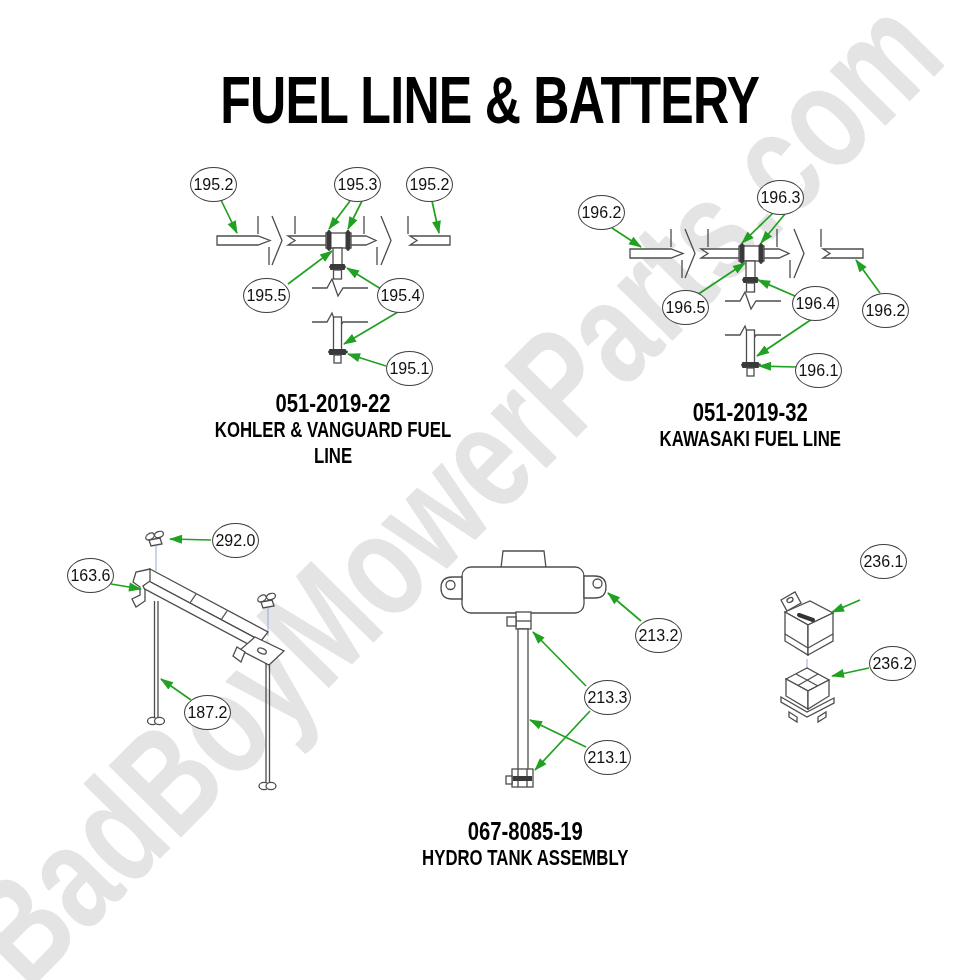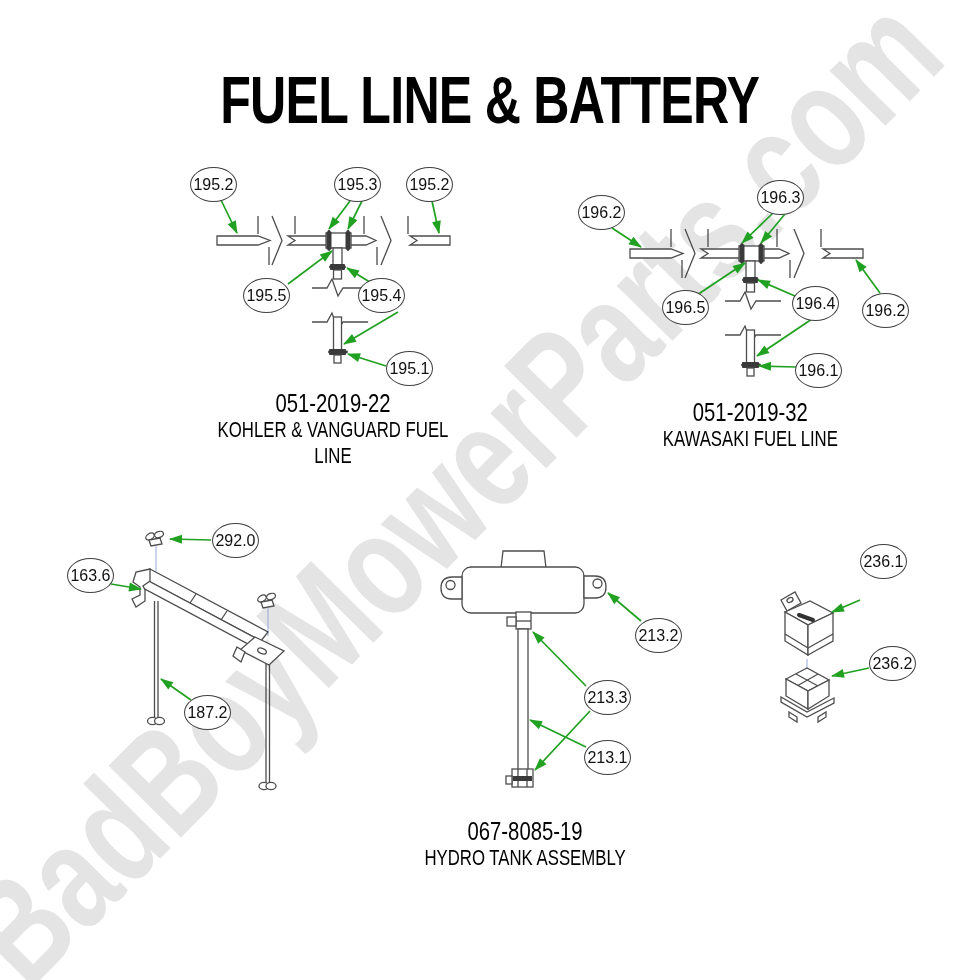--- a/index.html
+++ b/index.html
@@ -16,21 +16,21 @@
     position:absolute;left:0;right:0;top:62px;margin:0;text-align:center;
     font-size:66px;font-weight:bold;color:#000;z-index:3;letter-spacing:-1px;
   }
   .cond{display:inline-block;transform:scaleX(0.76);transform-origin:center;}
   .callout{
     position:absolute;width:47px;height:35px;box-sizing:border-box;
     border:1.6px solid #3f3f3f;border-radius:50%;background:#fff;
     display:flex;align-items:center;justify-content:center;
     font-size:16px;color:#111;z-index:4;
   }
-  .plabel{position:absolute;width:340px;text-align:center;font-weight:normal;color:#000;z-index:3;}
+  .plabel{position:absolute;width:340px;text-align:center;font-weight:bold;color:#000;z-index:3;}
   .plabel .inner{display:inline-block;transform:scaleX(0.78);transform-origin:center;}
   .pn{font-size:26px;line-height:27px;}
   .nm{font-size:21.5px;line-height:26px;}
   .arrow{stroke:#21a121;stroke-width:1.7;}
   .lineart{stroke:#4d4d4d;stroke-width:1.3;fill:#fff;}
   .dark{fill:#3a3a3a;stroke:none;}
   .guide{stroke:#9aa8de;stroke-width:1;}
 </style>
 </head>
 <body>
@@ -188,21 +188,21 @@
       <line class="arrow" marker-end="url(#arr)" x1="869" y1="668" x2="832" y2="676"></line>
     </g>
   </svg>
 
   <h1 class="page-title"><span class="cond">FUEL LINE &amp; BATTERY</span></h1>
 
   <div class="callout" style="left:190px;top:167px">195.2</div>
   <div class="callout" style="left:334px;top:167px">195.3</div>
   <div class="callout" style="left:406px;top:167px">195.2</div>
   <div class="callout" style="left:243px;top:278px">195.5</div>
-  <div class="callout" style="left:358px;top:278px">195.4</div>
+  <div class="callout" style="left:377px;top:278px">195.4</div>
   <div class="callout" style="left:386px;top:351px">195.1</div>
 
   <div class="callout" style="left:578px;top:195px">196.2</div>
   <div class="callout" style="left:757px;top:180px">196.3</div>
   <div class="callout" style="left:662px;top:290px">196.5</div>
   <div class="callout" style="left:792px;top:286px">196.4</div>
   <div class="callout" style="left:862px;top:293px">196.2</div>
   <div class="callout" style="left:795px;top:353px">196.1</div>
 
   <div class="callout" style="left:212px;top:523px">292.0</div>

